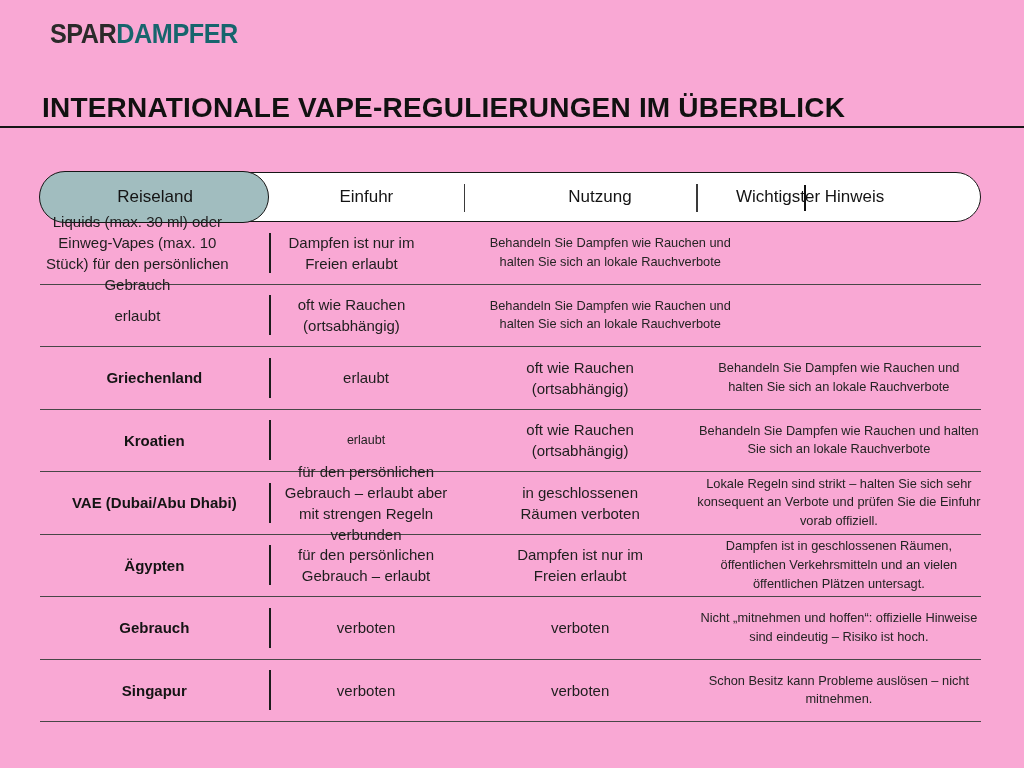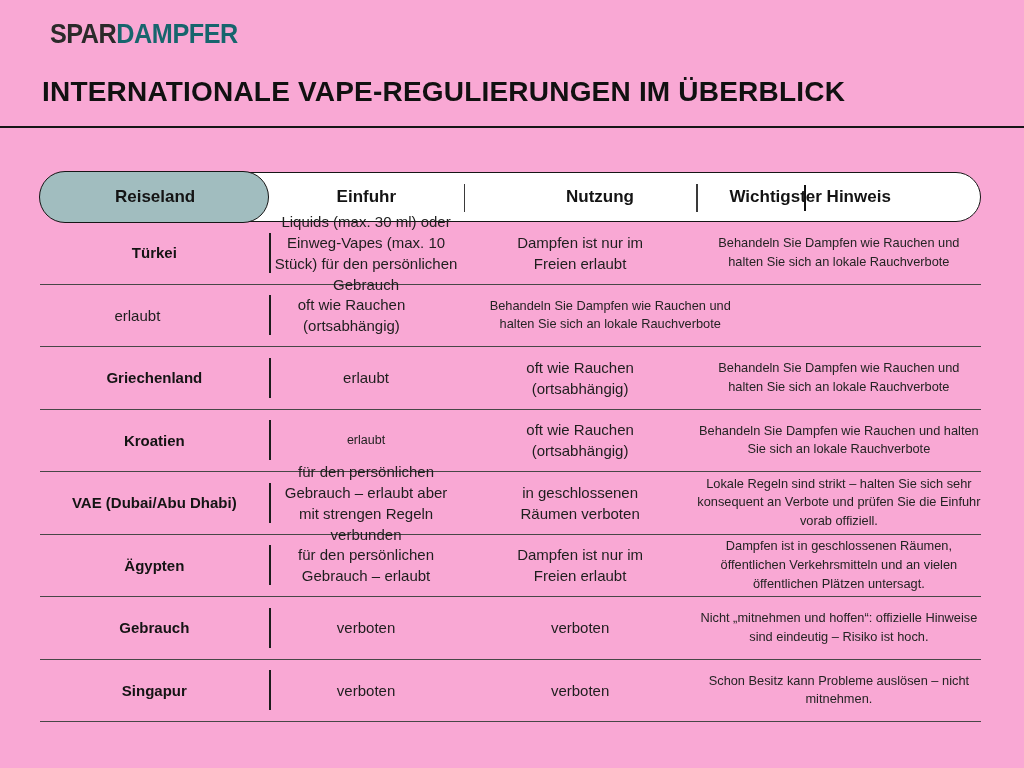--- a/index.html
+++ b/index.html
@@ -7,33 +7,33 @@
               font-family:"Liberation Sans", sans-serif; color:#1c1c1c; }
   .canvas { position:relative; width:1024px; height:768px; background:#f9a8d4; }
 
   
   .logo { position:absolute; left:50px; top:18px; font-size:28px; font-weight:800;
           letter-spacing:-0.5px; transform:scaleX(0.9); transform-origin:left center;
           white-space:nowrap; }
   .logo .dark { color:#2b2a2a; }
   .logo .teal { color:#17656d; }
 
-  h1.title { position:absolute; left:42px; top:76px; font-size:28px; font-weight:800;
+  h1.title { position:absolute; left:42px; top:92px; font-size:28px; font-weight:800;
              letter-spacing:0.2px; color:#111; white-space:nowrap; }
   .title-rule { position:absolute; left:0; top:126px; width:1024px; height:2px; background:#161616; }
 
   
   .table { position:absolute; left:40px; top:172px; width:941px; }
 
   .thead { position:relative; height:50px; border:1.6px solid #161616; border-radius:26px;
            display:flex; align-items:center; background:#fff; }
   .pill-bg { position:absolute; left:-1.6px; top:-1.6px; height:51.6px; width:230px;
              background:#a1bdbf; border:1.6px solid #161616; border-radius:26px; z-index:0; }
   .th { position:relative; z-index:1; display:flex; align-items:center; justify-content:center;
-        height:100%; font-size:17px; font-weight:700; color:#141414; text-align:center; }
+        height:100%; font-size:17px; font-weight:400; color:#141414; text-align:center; }
   .th.c1 { width:24.3%; }
   .th.c2 { width:20.7%; }
   .th.c3 { width:24.8%;padding-left:40px; }
   .th.c4 { width:30.2%; padding-right:56px; }
   .hdiv { position:absolute; top:11px; width:1.5px; height:28px; background:#3a3a3a; z-index:1; }
   .hdiv.d1 { left:45%; }
   .hdiv.d2 { left:69.8%; }
   .caret { position:absolute; left:81.3%; top:12px; width:1.5px; height:26px; background:#111; z-index:2; }
 
   .row { position:relative; height:62.5px; display:flex; align-items:center;
@@ -86,23 +86,20 @@
         </div>
       <div class="th c4">
           <span class="txt">Wichtigster Hinweis</span>
         </div>
       <div class="hdiv d1"></div>
       <div class="hdiv d2"></div>
       <div class="caret"></div>
     </div>
 
     <div class="row">
-      <div class="cell c1">
-          <span class="txt country">Türkei</span>
-        </div>
       <div class="vdiv"></div>
       <div class="cell c2">
           <span class="txt einfuhr">Liquids (max. 30 ml) oder Einweg-Vapes (max. 10 Stück) für den persönlichen Gebrauch</span>
         </div>
       <div class="cell c3">
           <span class="txt nutzung">Dampfen ist nur im Freien erlaubt</span>
         </div>
       <div class="cell c4">
           <span class="txt hinweis">Behandeln Sie Dampfen wie Rauchen und halten Sie sich an lokale Rauchverbote</span>
         </div>

